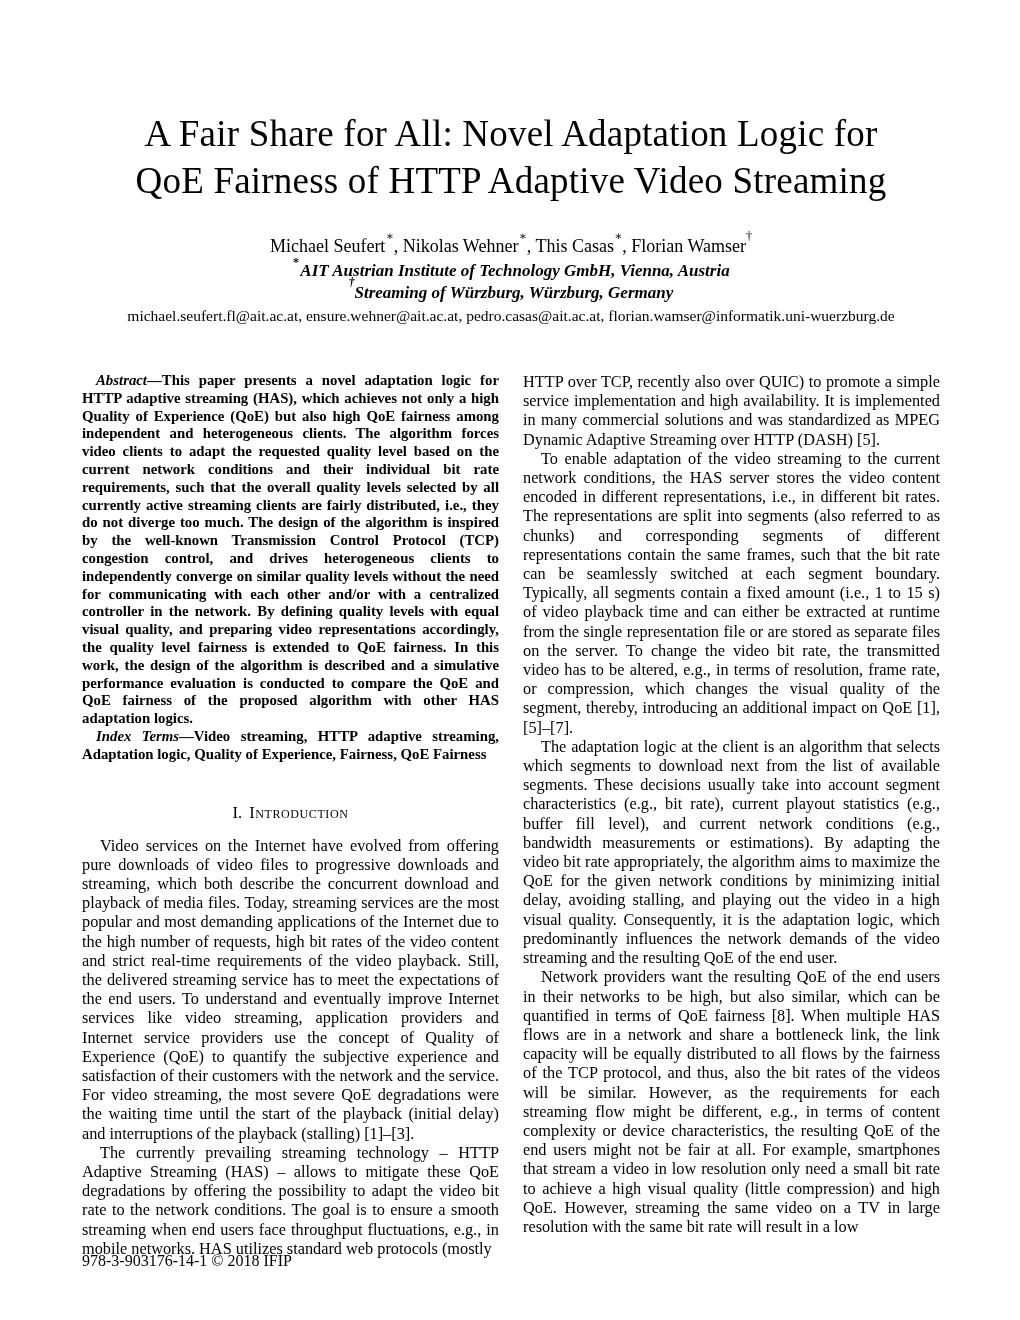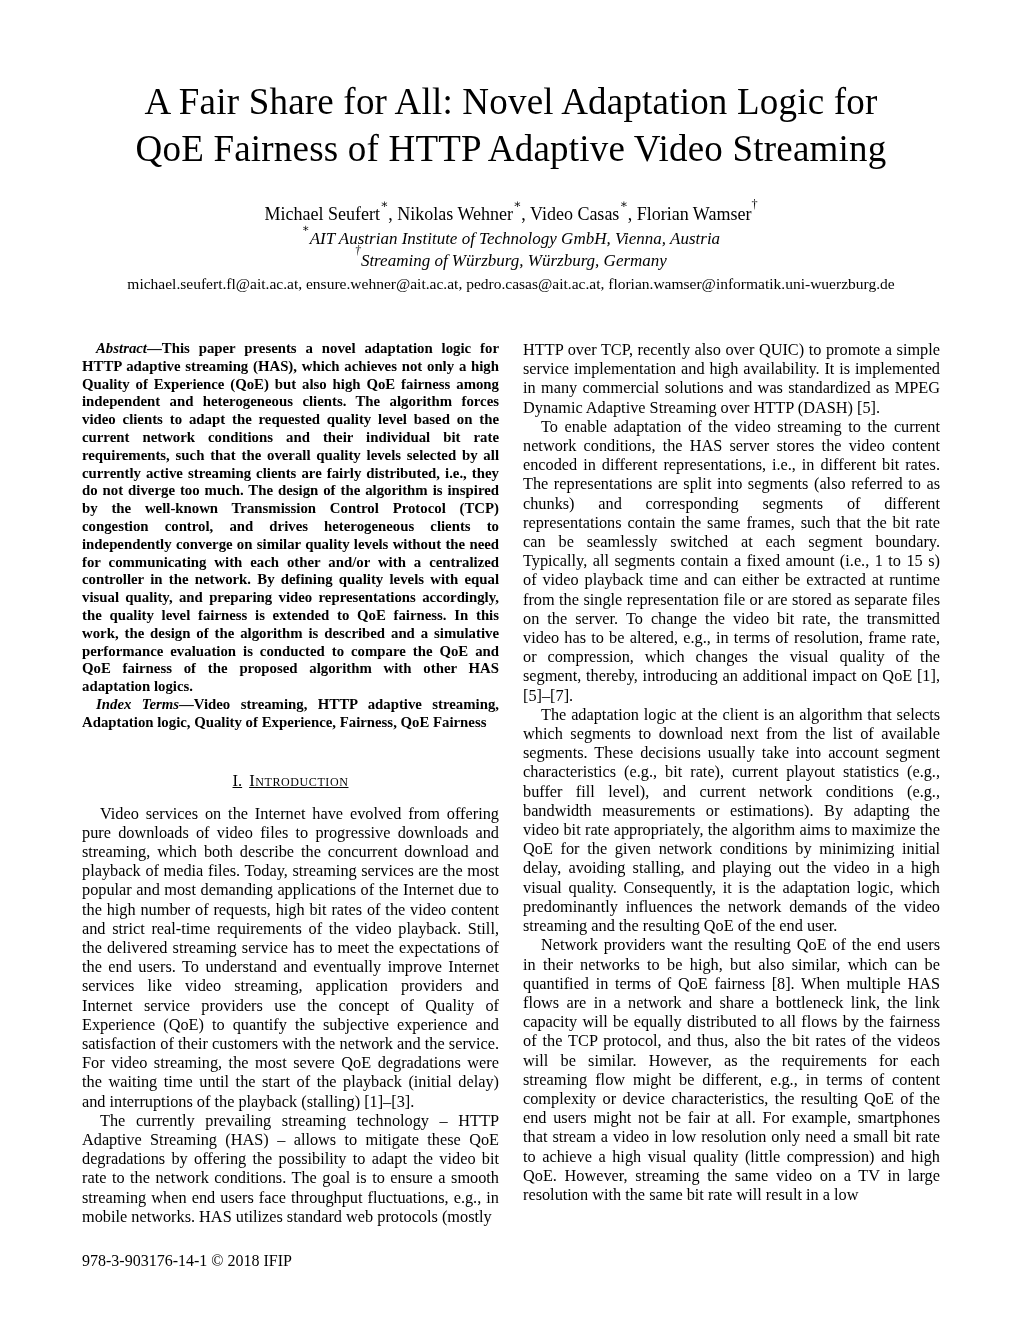--- a/index.html
+++ b/index.html
@@ -12,21 +12,21 @@
     height: 1320px;
     overflow: hidden;
     font-family: "Liberation Serif", "DejaVu Serif", serif;
     color: #000;
     position: relative;
   }
   .page {
     box-sizing: border-box;
     width: 1020px;
     height: 1320px;
-    padding: 78px 80px 0 82px;
+    padding: 110px 80px 0 82px;
     position: relative;
   }
   
   .head-block { text-align: center; }
   .paper-title {
     font-size: 37px;
     line-height: 47px;
     font-weight: normal;
     margin: 0 0 30px 0;
     letter-spacing: 0.2px;
@@ -41,20 +41,21 @@
   sup.mark {
     font-size: 68%;
     position: relative;
     top: -0.45em;
     line-height: 0;
   }
   .affil-line {
     font-style: italic;
     font-size: 17px;
     line-height: 22px;
+    font-weight: bold;
   }
   .emails-line {
     font-size: 15.5px;
     line-height: 22px;
     margin-top: 1px;
     white-space: nowrap;
   }
   
   .columns {
     display: flex;
@@ -71,21 +72,20 @@
     margin: 0;
     text-indent: 14px;
   }
   .lead-label { font-style: italic; }
   
   .section-heading {
     font-size: 16.5px;
     font-weight: normal;
     text-align: center;
     margin: 39px 0 13px 0;
-    text-decoration: underline;
   }
   .section-heading .sc {
     font-variant: small-caps;
     letter-spacing: 0.6px;
   }
   .section-heading .secnum { margin-right: 7px; }
   
   .body-par {
     font-size: 16.3px;
     line-height: 19.2px;
@@ -106,21 +106,21 @@
 <body>
 
 <div class="page">
 
   <div class="head-block">
     <h1 class="paper-title">
         <span class="tline">A Fair Share for All: Novel Adaptation Logic for</span>
         <span class="tline">QoE Fairness of HTTP Adaptive Video Streaming</span>
       </h1>
 
-    <div class="authors-line"><span>Michael Seufert</span><sup class="mark">∗</sup><span>, </span><span>Nikolas Wehner</span><sup class="mark">∗</sup><span>, </span><span>Video Casas</span><sup class="mark">∗</sup><span>, </span><span>Florian Wamser</span><sup class="mark">†</sup></div>
+    <div class="authors-line"><span>Michael Seufert</span><sup class="mark">∗</sup><span>, </span><span>Nikolas Wehner</span><sup class="mark">∗</sup><span>, </span><span>This Casas</span><sup class="mark">∗</sup><span>, </span><span>Florian Wamser</span><sup class="mark">†</sup></div>
 
     <div class="affil-line"><sup class="mark">∗</sup><span>AIT Austrian Institute of Technology GmbH, Vienna, Austria</span></div>
 
     <div class="affil-line"><sup class="mark">†</sup><span>Streaming of Würzburg, Würzburg, Germany</span></div>
 
     <div class="emails-line">michael.seufert.fl@ait.ac.at, ensure.wehner@ait.ac.at, pedro.casas@ait.ac.at, florian.wamser@informatik.uni-wuerzburg.de</div>
   </div>
 
   <div class="columns">
 

